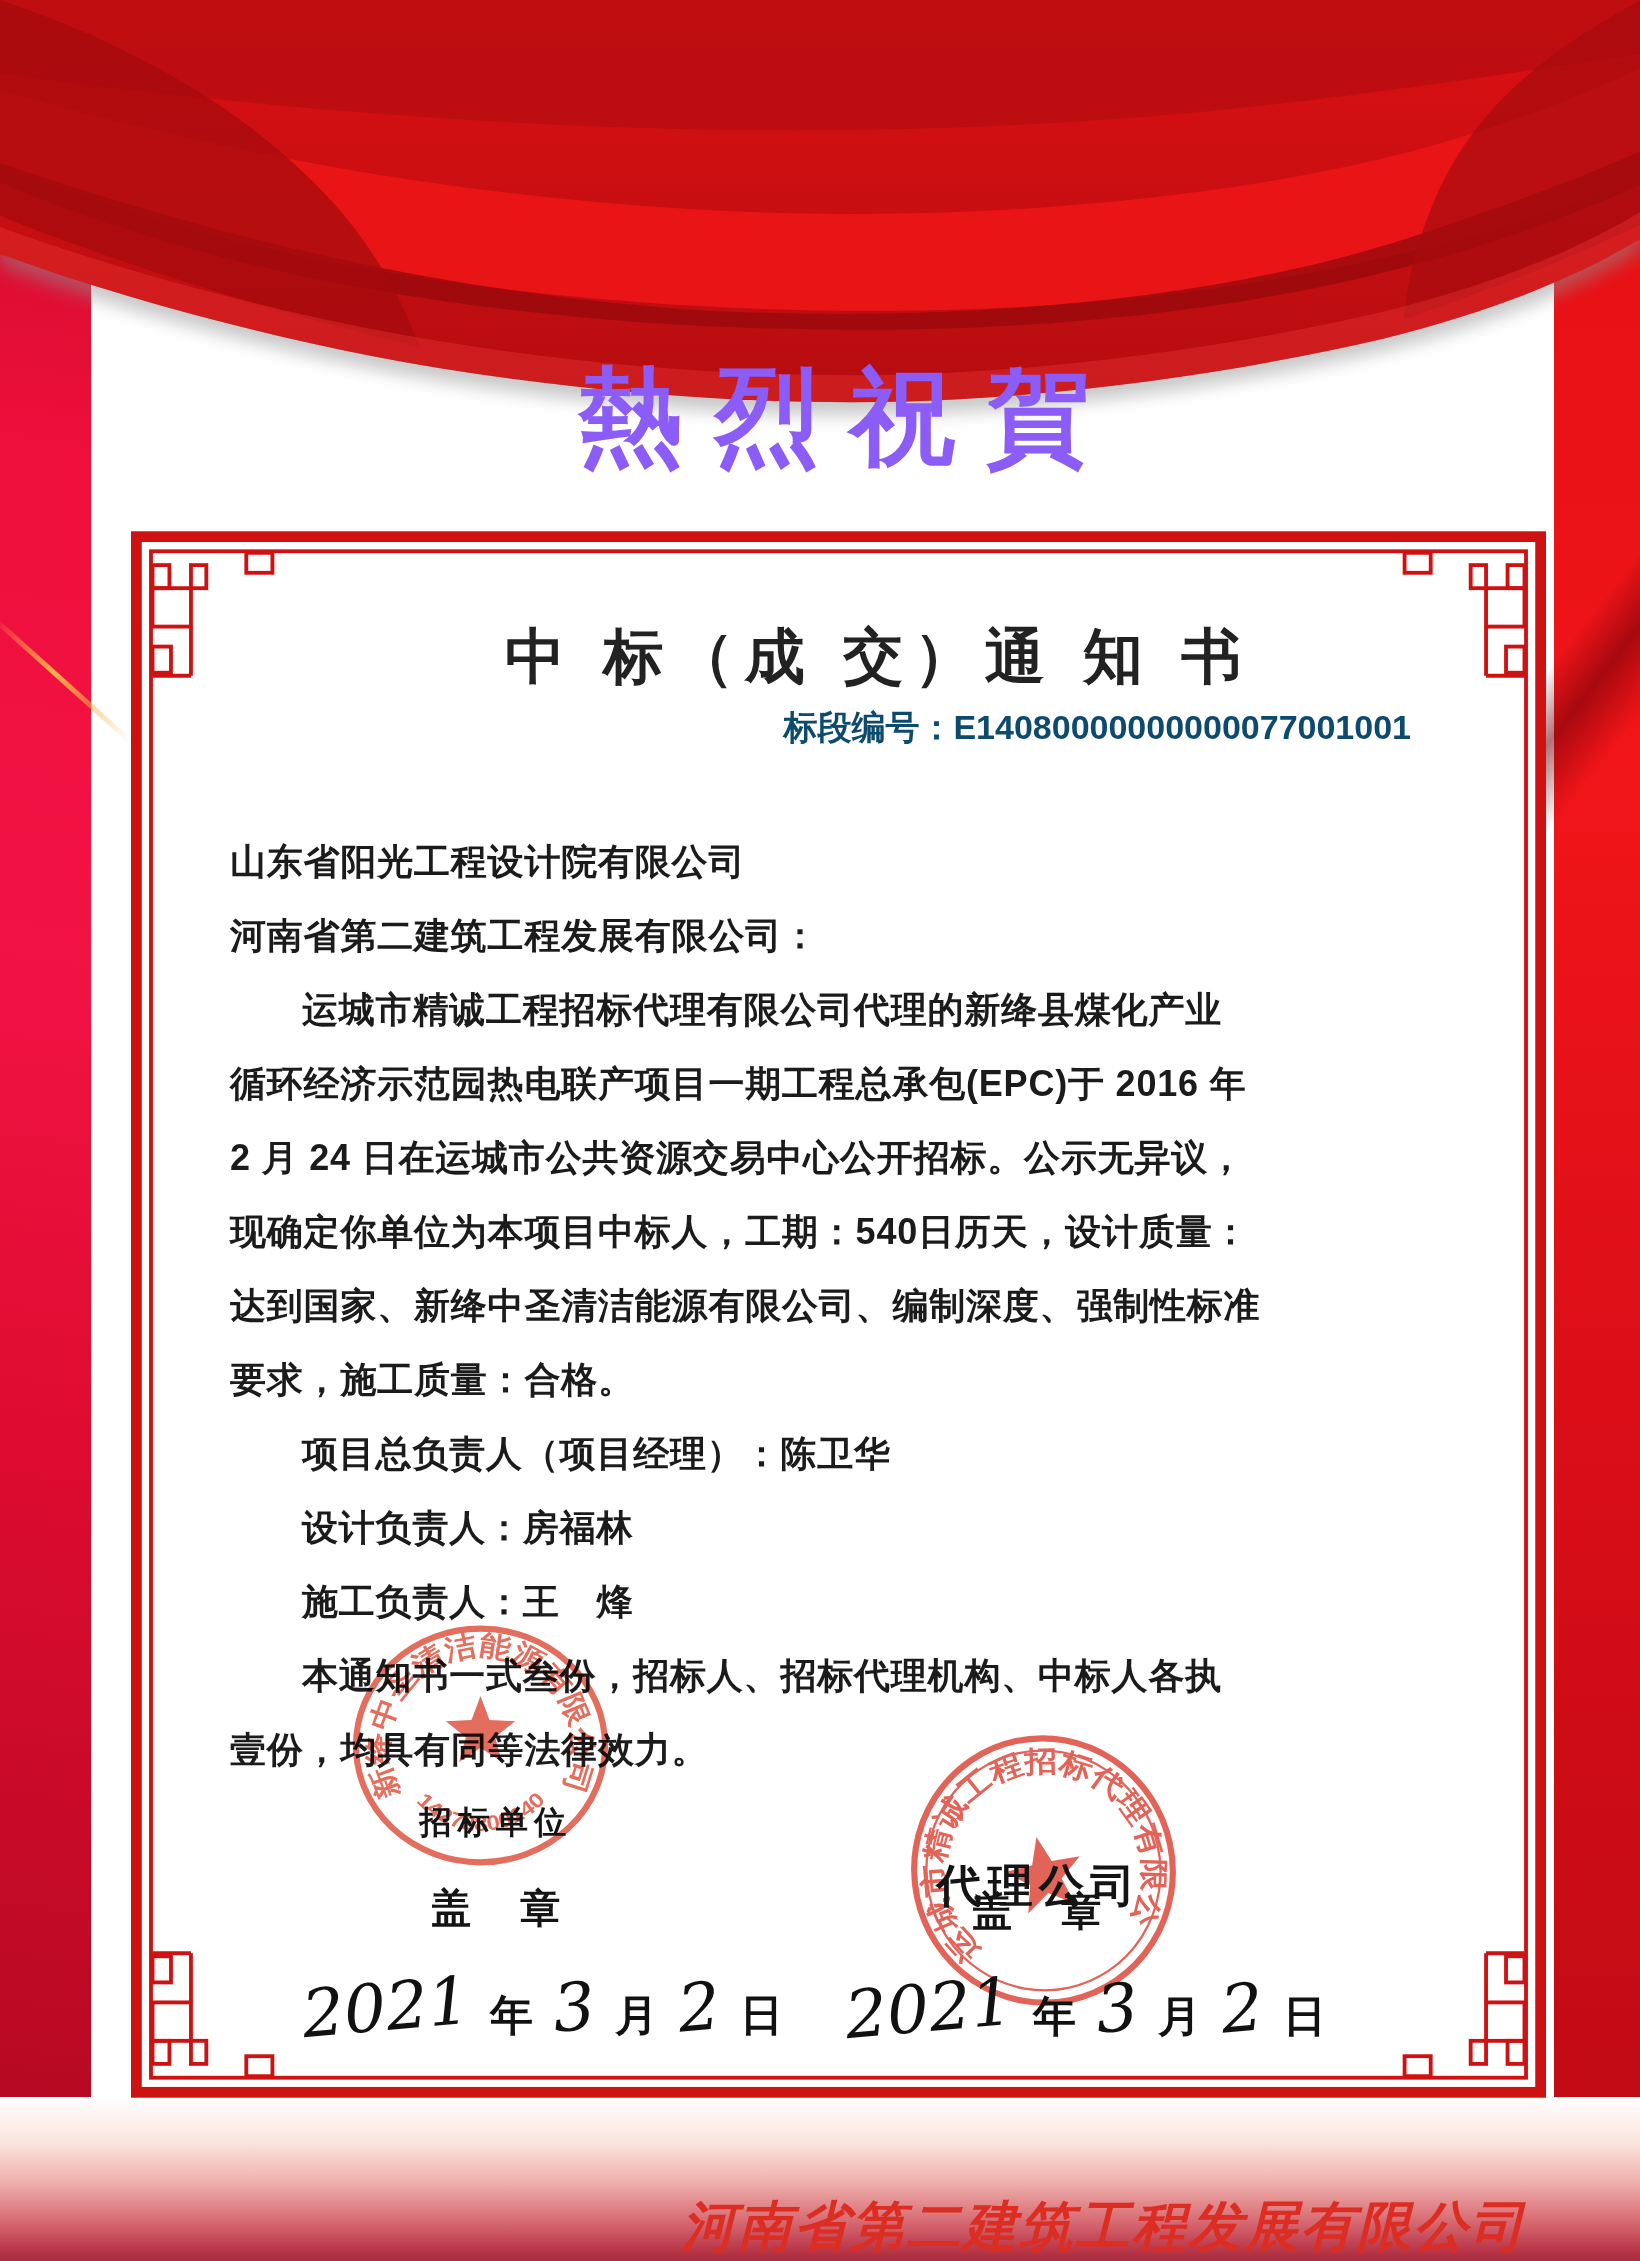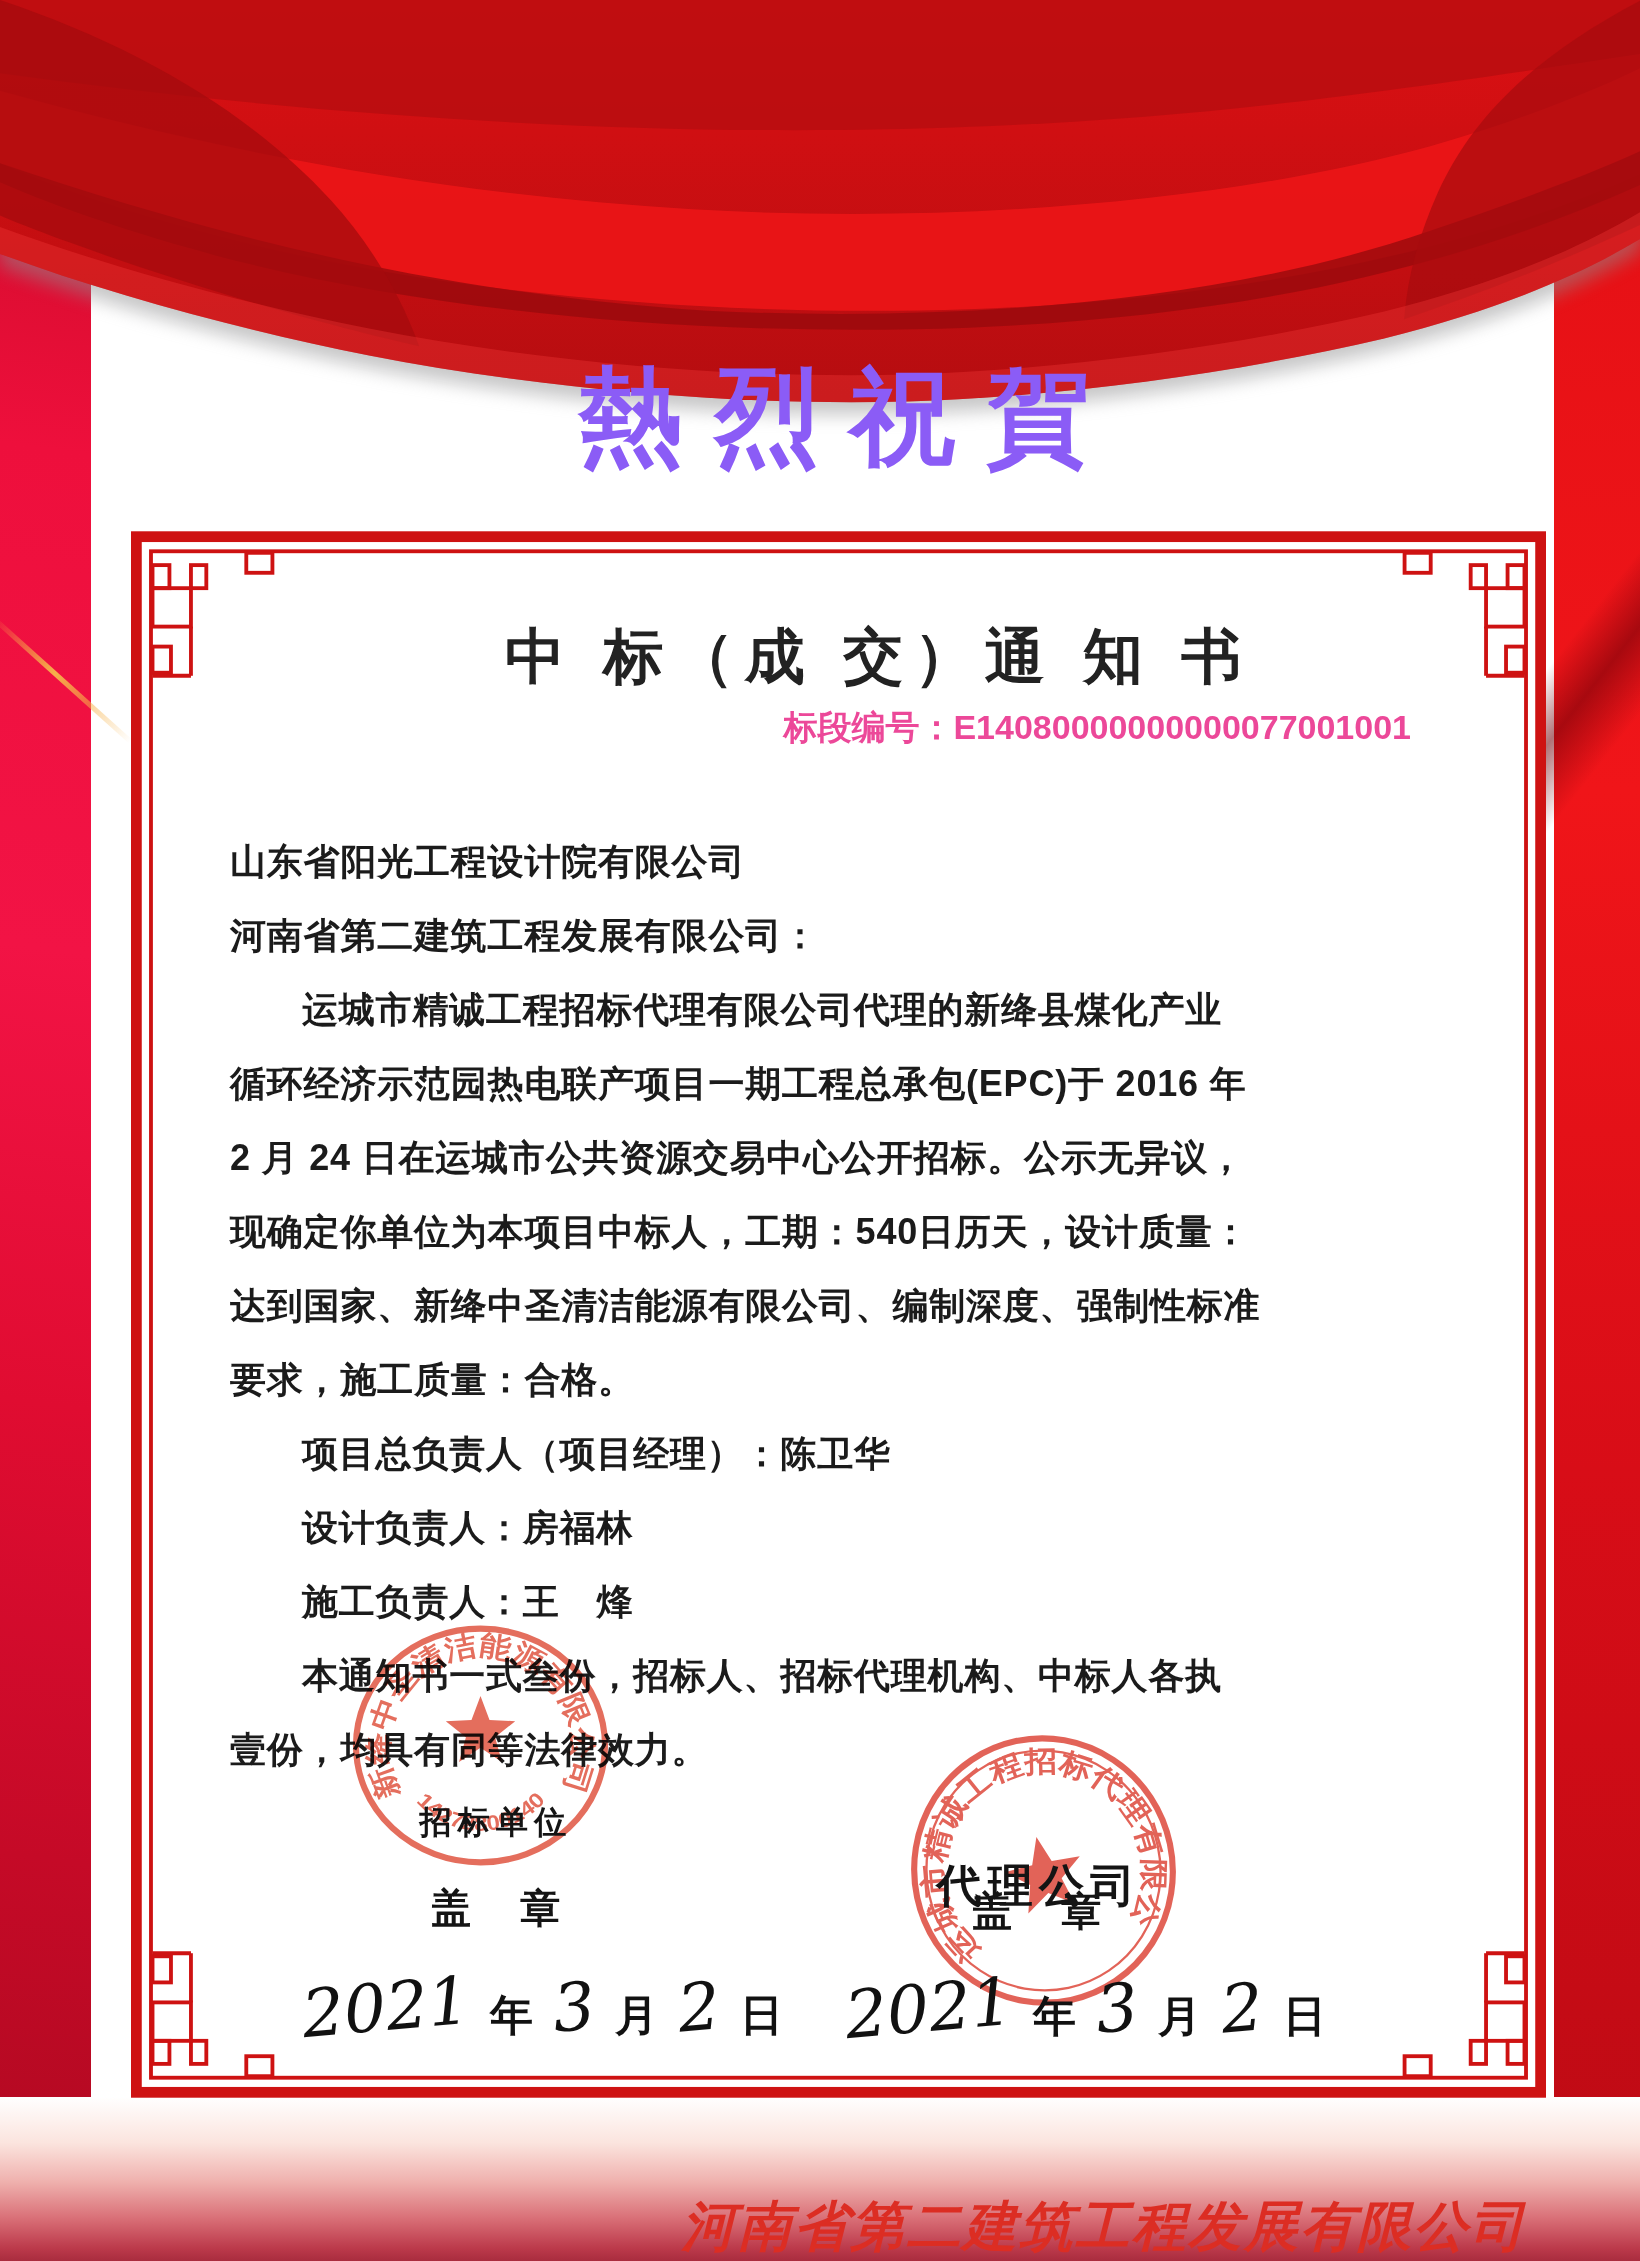--- a/index.html
+++ b/index.html
@@ -25,21 +25,21 @@
     background:linear-gradient(180deg,#ffffff 6%,#fff6d2 30%,#ffd84e 56%,#ff9914 79%,#ef6f00 96%);
     -webkit-background-clip:text;background-clip:text;color:transparent;
     filter:drop-shadow(4.6px 7.7px 5.4px rgba(90,0,0,.5));z-index:6;}
   .congrats{position:absolute;left:578px;top:348px;font-family:"DejaVu Serif", serif;font-weight:bold;
     font-size:105px;letter-spacing:31px;color:#8b5cf6;white-space:nowrap;z-index:6;}
   
   .panel{position:absolute;left:131px;top:531px;width:1415px;height:1567px;background:#ffffff;z-index:5;}
   .frame{position:absolute;left:0;top:0;width:1415px;height:1567px;}
   .doc-title{position:absolute;left:0;top:86px;width:100%;text-align:center;font-size:60px;
     font-weight:700;color:#222;letter-spacing:10.8px;white-space:nowrap;margin-left:40px;}
-  .doc-no{position:absolute;right:135px;top:174px;font-size:34px;font-weight:700;color:#ec4899;white-space:nowrap;}
+  .doc-no{position:absolute;right:135px;top:174px;font-size:34px;font-weight:700;color:#0c4a6e;white-space:nowrap;}
   .doc-body{position:absolute;left:99px;top:294px;width:1230px;color:#1b1b1b;}
   .doc-body .line{height:74px;line-height:74px;font-size:36px;font-weight:600;white-space:nowrap;letter-spacing:0.8px;}
   .doc-body .indent{padding-left:72px;}
   
   .stamp{position:absolute;opacity:.92;mix-blend-mode:multiply;}
   .stamp-left{left:211px;top:1080px;width:277px;height:269px;}
   .stamp-right{left:751px;top:1178px;width:323px;height:323px;}
   .seal-label{position:absolute;color:#141414;font-weight:700;text-align:center;white-space:nowrap;z-index:7;}
   .lab-zb{left:211px;top:1270px;width:308px;font-size:32px;letter-spacing:6.2px;}
   .lab-gz-l{left:213px;top:1350px;width:308px;font-size:40px;letter-spacing:4.6px;}

